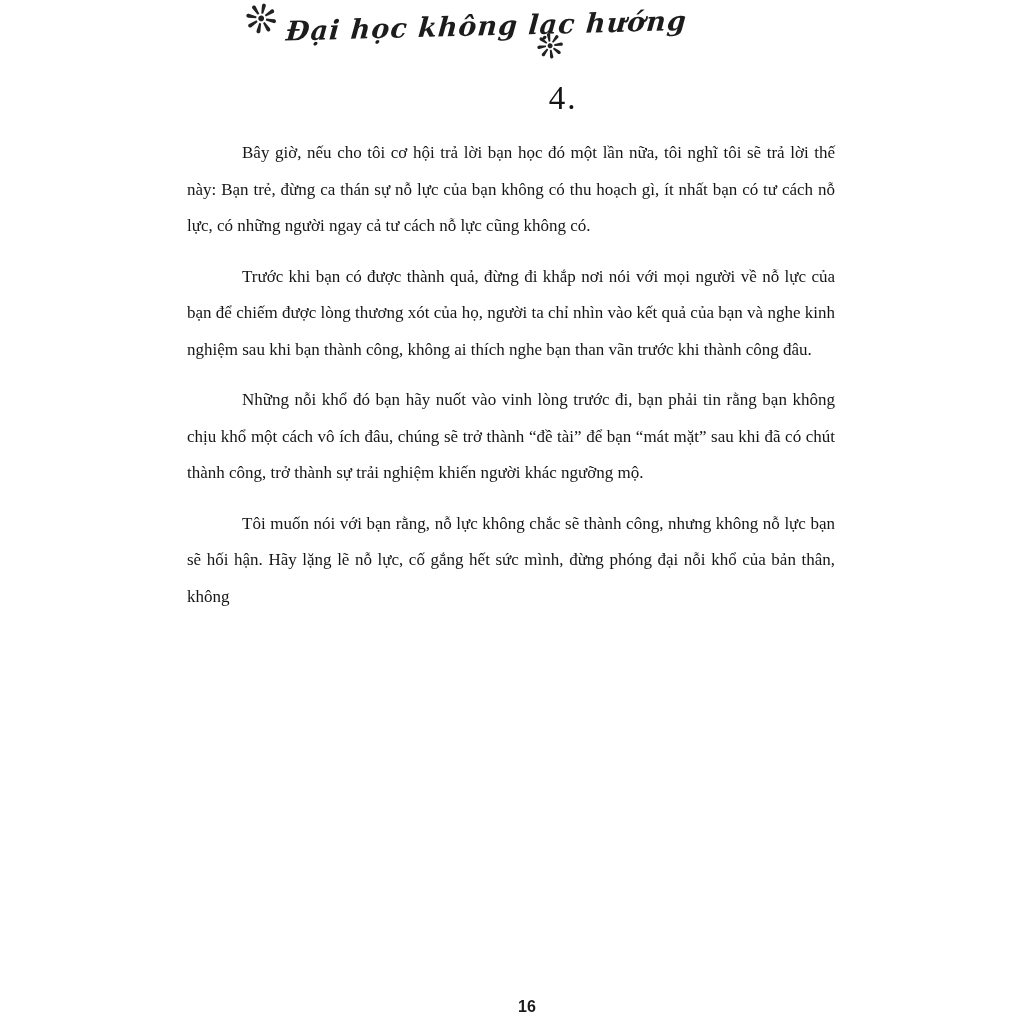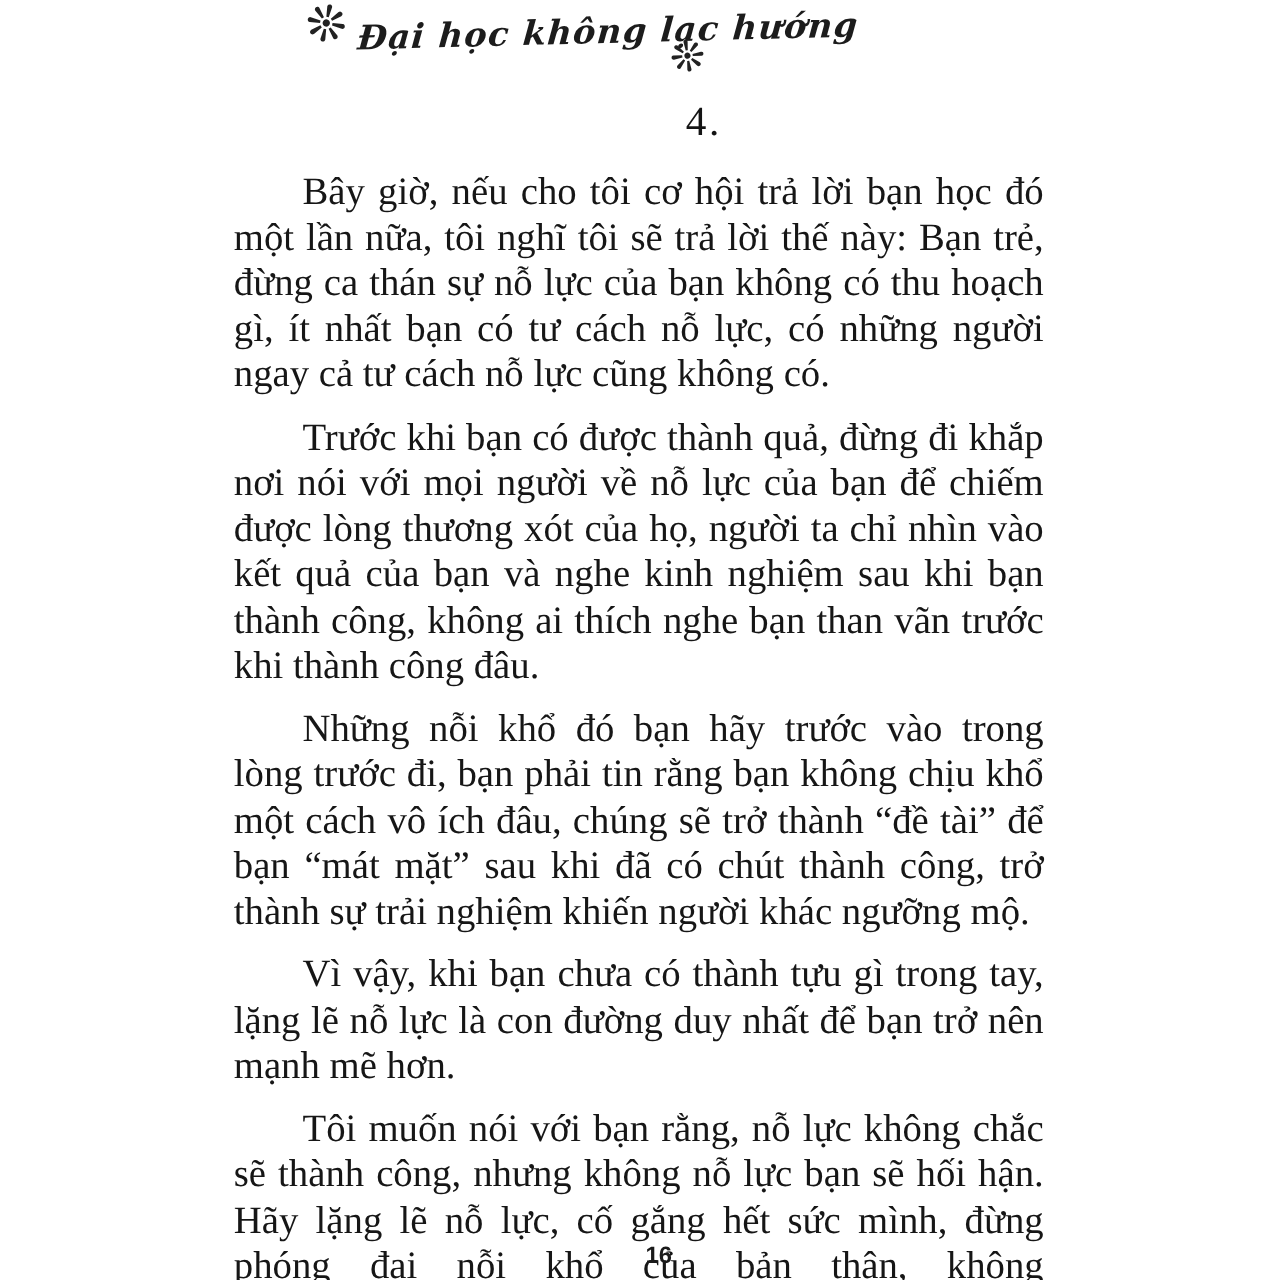--- a/index.html
+++ b/index.html
@@ -72,21 +72,21 @@
   .section-number {
     text-align: center;
     font-size: 33px;
     letter-spacing: 2px;
     transform: translateX(52px);
     margin-bottom: 18px;
     color: #141414;
   }
 
   .body-text p {
-    font-size: 31px;
+    font-size: 17px;
     line-height: 36.5px;
     text-align: justify;
     text-indent: 55px;
     margin-bottom: 14px;
     color: #161616;
   }
   .body-text p.continues {
     text-align-last: justify;
     margin-bottom: 0;
   }
@@ -95,21 +95,21 @@
   .page-footer {
     position: absolute;
     bottom: 8px;
     left: 0;
     width: 1024px;
     text-align: center;
   }
   .page-number {
     display: inline-block;
     transform: translateX(15px);
-    font-size: 19px;
+    font-size: 16px;
     font-weight: 700;
     font-family: "Liberation Sans", sans-serif;
     color: #1a1a1a;
   }
 </style>
 </head>
 <body>
 
 <div class="page">
 
@@ -118,22 +118,21 @@
     <div class="header-title">Đại học không lạc hướng</div>
     <span class="ornament ornament-right">❊</span>
   </div>
 
   <div class="text-column">
     <div class="section-number">4.</div>
 
     <div class="body-text">
       <p>Bây giờ, nếu cho tôi cơ hội trả lời bạn học đó một lần nữa, tôi nghĩ tôi sẽ trả lời thế này: Bạn trẻ, đừng ca thán sự nỗ lực của bạn không có thu hoạch gì, ít nhất bạn có tư cách nỗ lực, có những người ngay cả tư cách nỗ lực cũng không có.</p>
       <p>Trước khi bạn có được thành quả, đừng đi khắp nơi nói với mọi người về nỗ lực của bạn để chiếm được lòng thương xót của họ, người ta chỉ nhìn vào kết quả của bạn và nghe kinh nghiệm sau khi bạn thành công, không ai thích nghe bạn than vãn trước khi thành công đâu.</p>
-      <p>Những nỗi khổ đó bạn hãy trước vào trong lòng trước đi, bạn phải tin rằng bạn không chịu khổ một cách vô ích đâu, chúng sẽ trở thành “đề tài” để bạn “mát mặt” sau khi đã có chút thành công, trở thành sự trải nghiệm khiến người khác ngưỡng mộ.</p>
-      <p>Vì vậy, khi bạn chưa có thành tựu gì trong tay, lặng lẽ nỗ lực là con đường duy nhất để bạn trở nên mạnh mẽ hơn.</p>
+      <p>Những nỗi khổ đó bạn hãy nuốt vào vinh lòng trước đi, bạn phải tin rằng bạn không chịu khổ một cách vô ích đâu, chúng sẽ trở thành “đề tài” để bạn “mát mặt” sau khi đã có chút thành công, trở thành sự trải nghiệm khiến người khác ngưỡng mộ.</p>
       <p class="continues">Tôi muốn nói với bạn rằng, nỗ lực không chắc sẽ thành công, nhưng không nỗ lực bạn sẽ hối hận. Hãy lặng lẽ nỗ lực, cố gắng hết sức mình, đừng phóng đại nỗi khổ của bản thân, không</p>
     </div>
   </div>
 
   <div class="page-footer">
     <span class="page-number">16</span>
   </div>
 
 </div>
 

